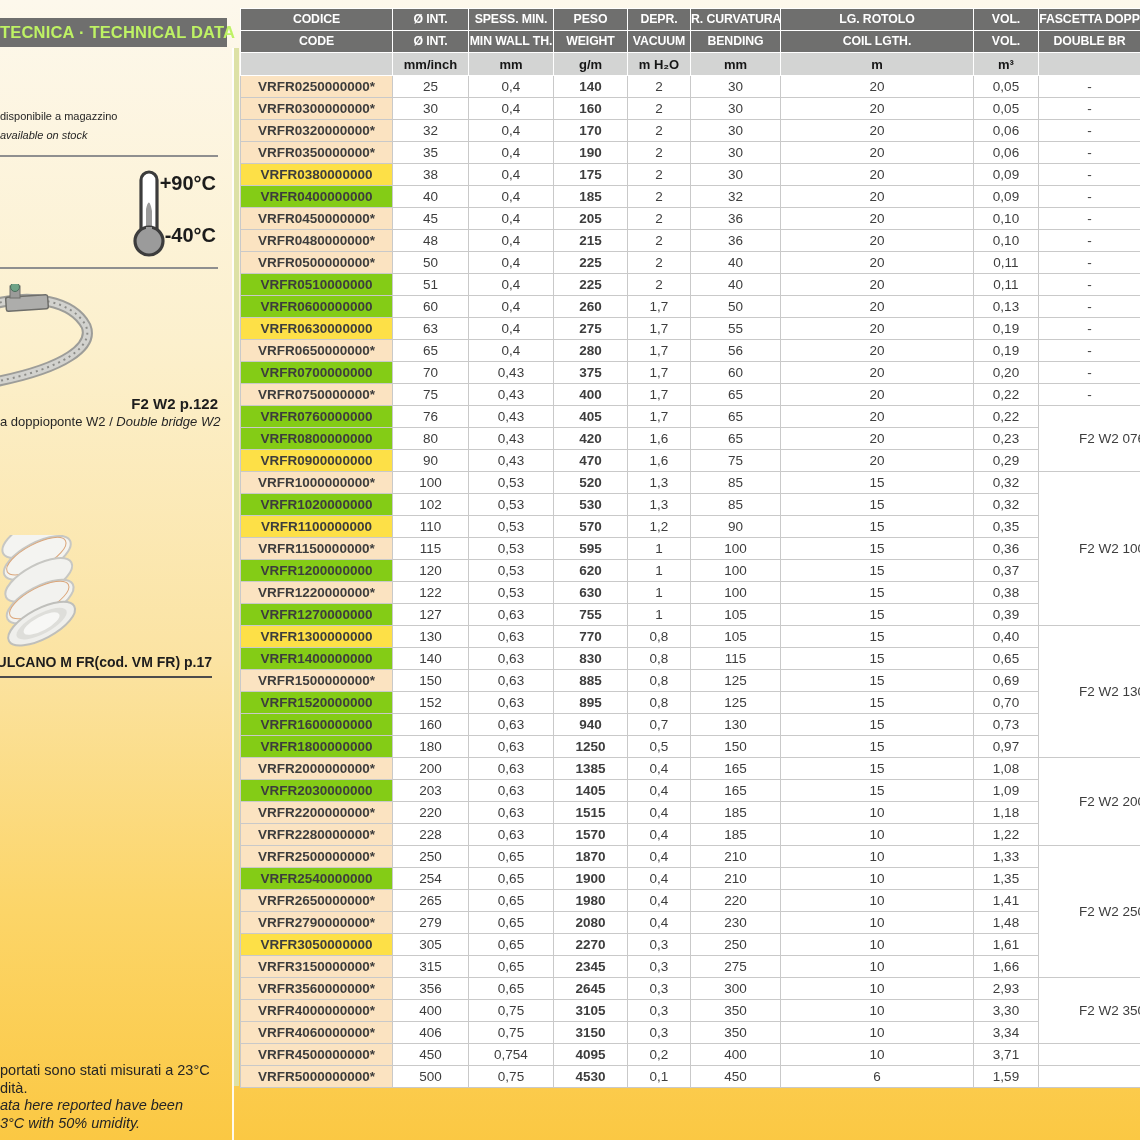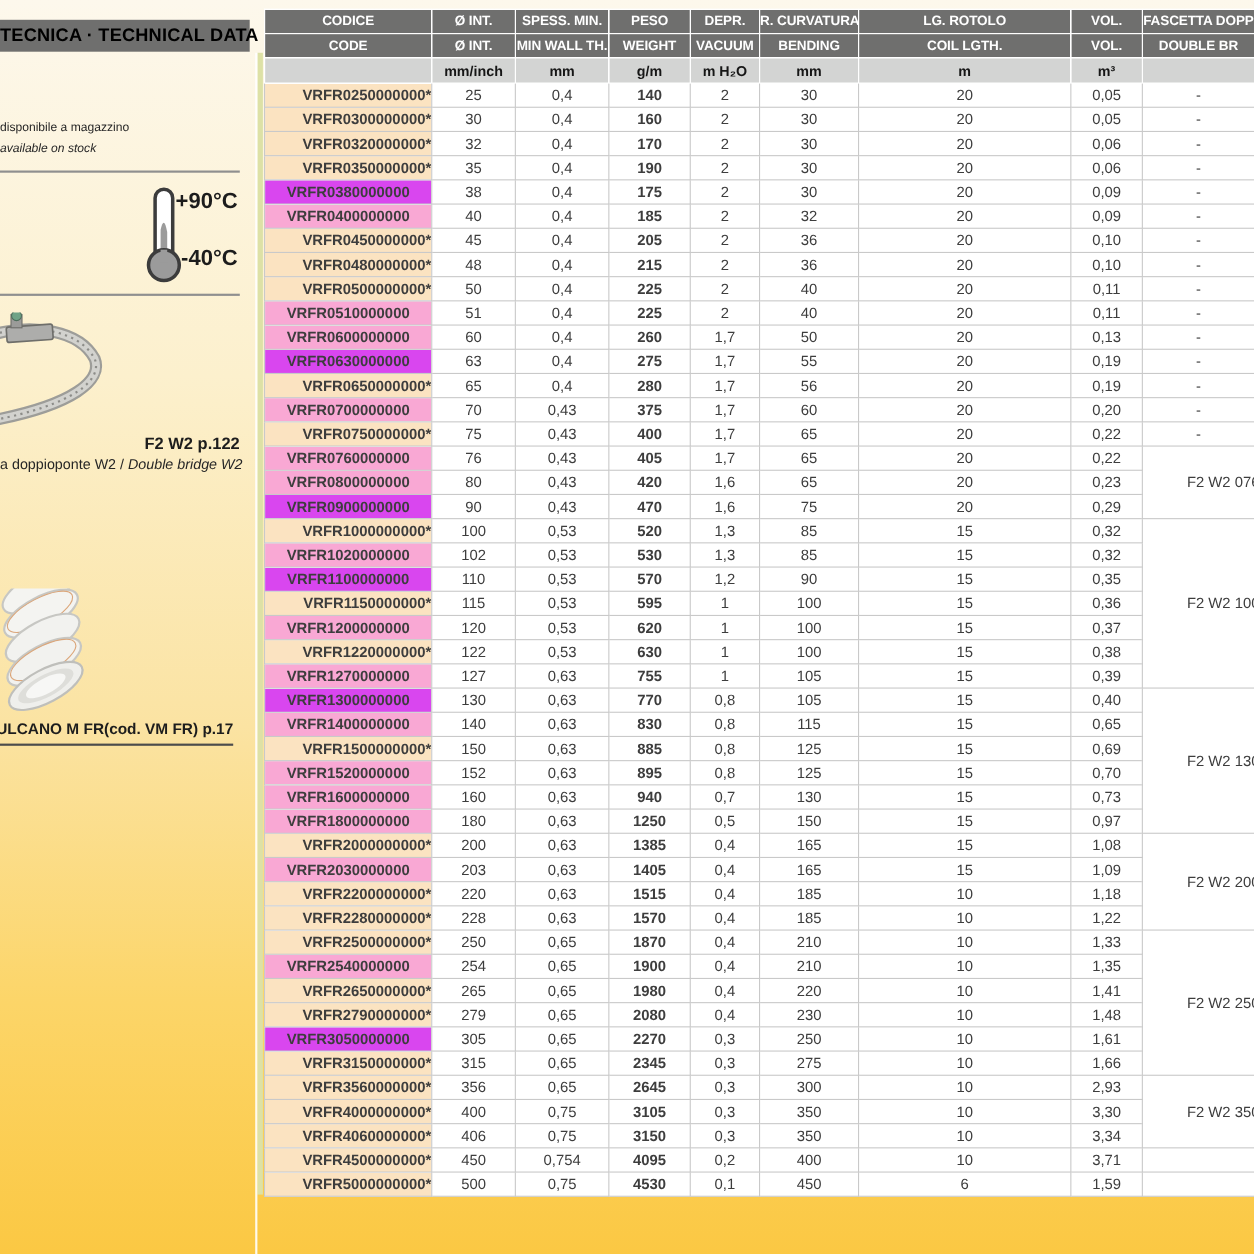--- a/index.html
+++ b/index.html
@@ -6,21 +6,21 @@
   .page{
     position:relative;
     width:1140px;height:1140px;
     overflow:hidden;
     font-family:"Liberation Sans","DejaVu Sans",sans-serif;
     background:linear-gradient(180deg,#fdf8ec 0%,#fcf0cd 30%,#fbe3a2 58%,#fcd568 80%,#fbc843 100%);
   }
   
   .topbar{
     position:absolute;left:0;top:18px;width:227px;height:29px;
-    background:#6f6f6e;color:#000000;font-weight:bold;font-size:16.5px;
+    background:#6f6f6e;color:#bef264;font-weight:bold;font-size:16.5px;
     line-height:29px;text-align:right;padding-right:9px;box-sizing:border-box;
     letter-spacing:.2px;white-space:nowrap;
   }
   .stock-note{position:absolute;left:0;top:107px;font-size:11px;color:#262626;line-height:19px;white-space:nowrap;}
   .stock-note .en{font-style:italic;}
   .hr{position:absolute;left:0;height:2px;background:#8f8f8f;}
   .hr1{top:155px;width:218px;}
   .hr2{top:267px;width:218px;}
   .thermo-icon{position:absolute;left:130px;top:169px;}
   .temp{position:absolute;left:150px;width:66px;text-align:right;font-weight:bold;font-size:20px;color:#1c1c1c;white-space:nowrap;}
@@ -61,23 +61,23 @@
     background:#d3d4d3;color:#161616;font-weight:bold;font-size:13px;
     border:1px solid #fff;height:22px;
   }
   td.left{text-align:left;padding-left:10px;}
   td.fh1{text-align:left;padding-left:12px;margin-top:28px;}
   td.fh2{text-align:left;padding-left:45px;}
   td.code{
     text-align:left;padding-left:10px;font-weight:bold;color:#1e1e1e;
     border-top-color:#efefef;border-bottom-color:#efefef;
   }
-  td.code.peach{background:#fbe3c1;text-align:right;}
-  td.code.green{background:#f9a8d4;}
-  td.code.white{background:#d946ef;}
+  td.code.peach{background:#fbe3c1;}
+  td.code.green{background:#84cc16;}
+  td.code.white{background:#fde047;}
   td.peso{font-weight:bold;color:#1f1f1f;}
   td.fasc{text-align:left;padding-left:88px;border-right:none;}
   td.fasc.group{padding-left:40px;}
 </style>
 </head>
 <body>
 
 <div class="page">
 
   <div class="topbar">
@@ -132,20 +132,26 @@
         <ellipse cx="28" cy="86" rx="37" ry="15" fill="#efefec" stroke="#bfbfbb" stroke-width="2"></ellipse>
         <ellipse cx="28" cy="86" rx="28" ry="10" fill="#dededa"></ellipse>
         <ellipse cx="28" cy="86" rx="20" ry="7" fill="#f7f7f5"></ellipse>
       </g>
     </svg>
   </span>
 
   <div class="related">VULCANO M FR(cod. VM FR) p.17</div>
   <div class="related-rule"></div>
 
+  <div class="note noteB">
+      <div>portati sono stati misurati a 23°C</div>
+      <div>dità.</div>
+      <div class="it">ata here reported have been</div>
+      <div class="it">3°C with 50% umidity.</div>
+    </div>
 
   <div class="edge-strip-g"></div>
   <div class="edge-strip-w"></div>
 
   <table class="data">
     <colgroup>
       <col style="width:152px">
         <col style="width:76px">
         <col style="width:85px">
       <col style="width:74px">

